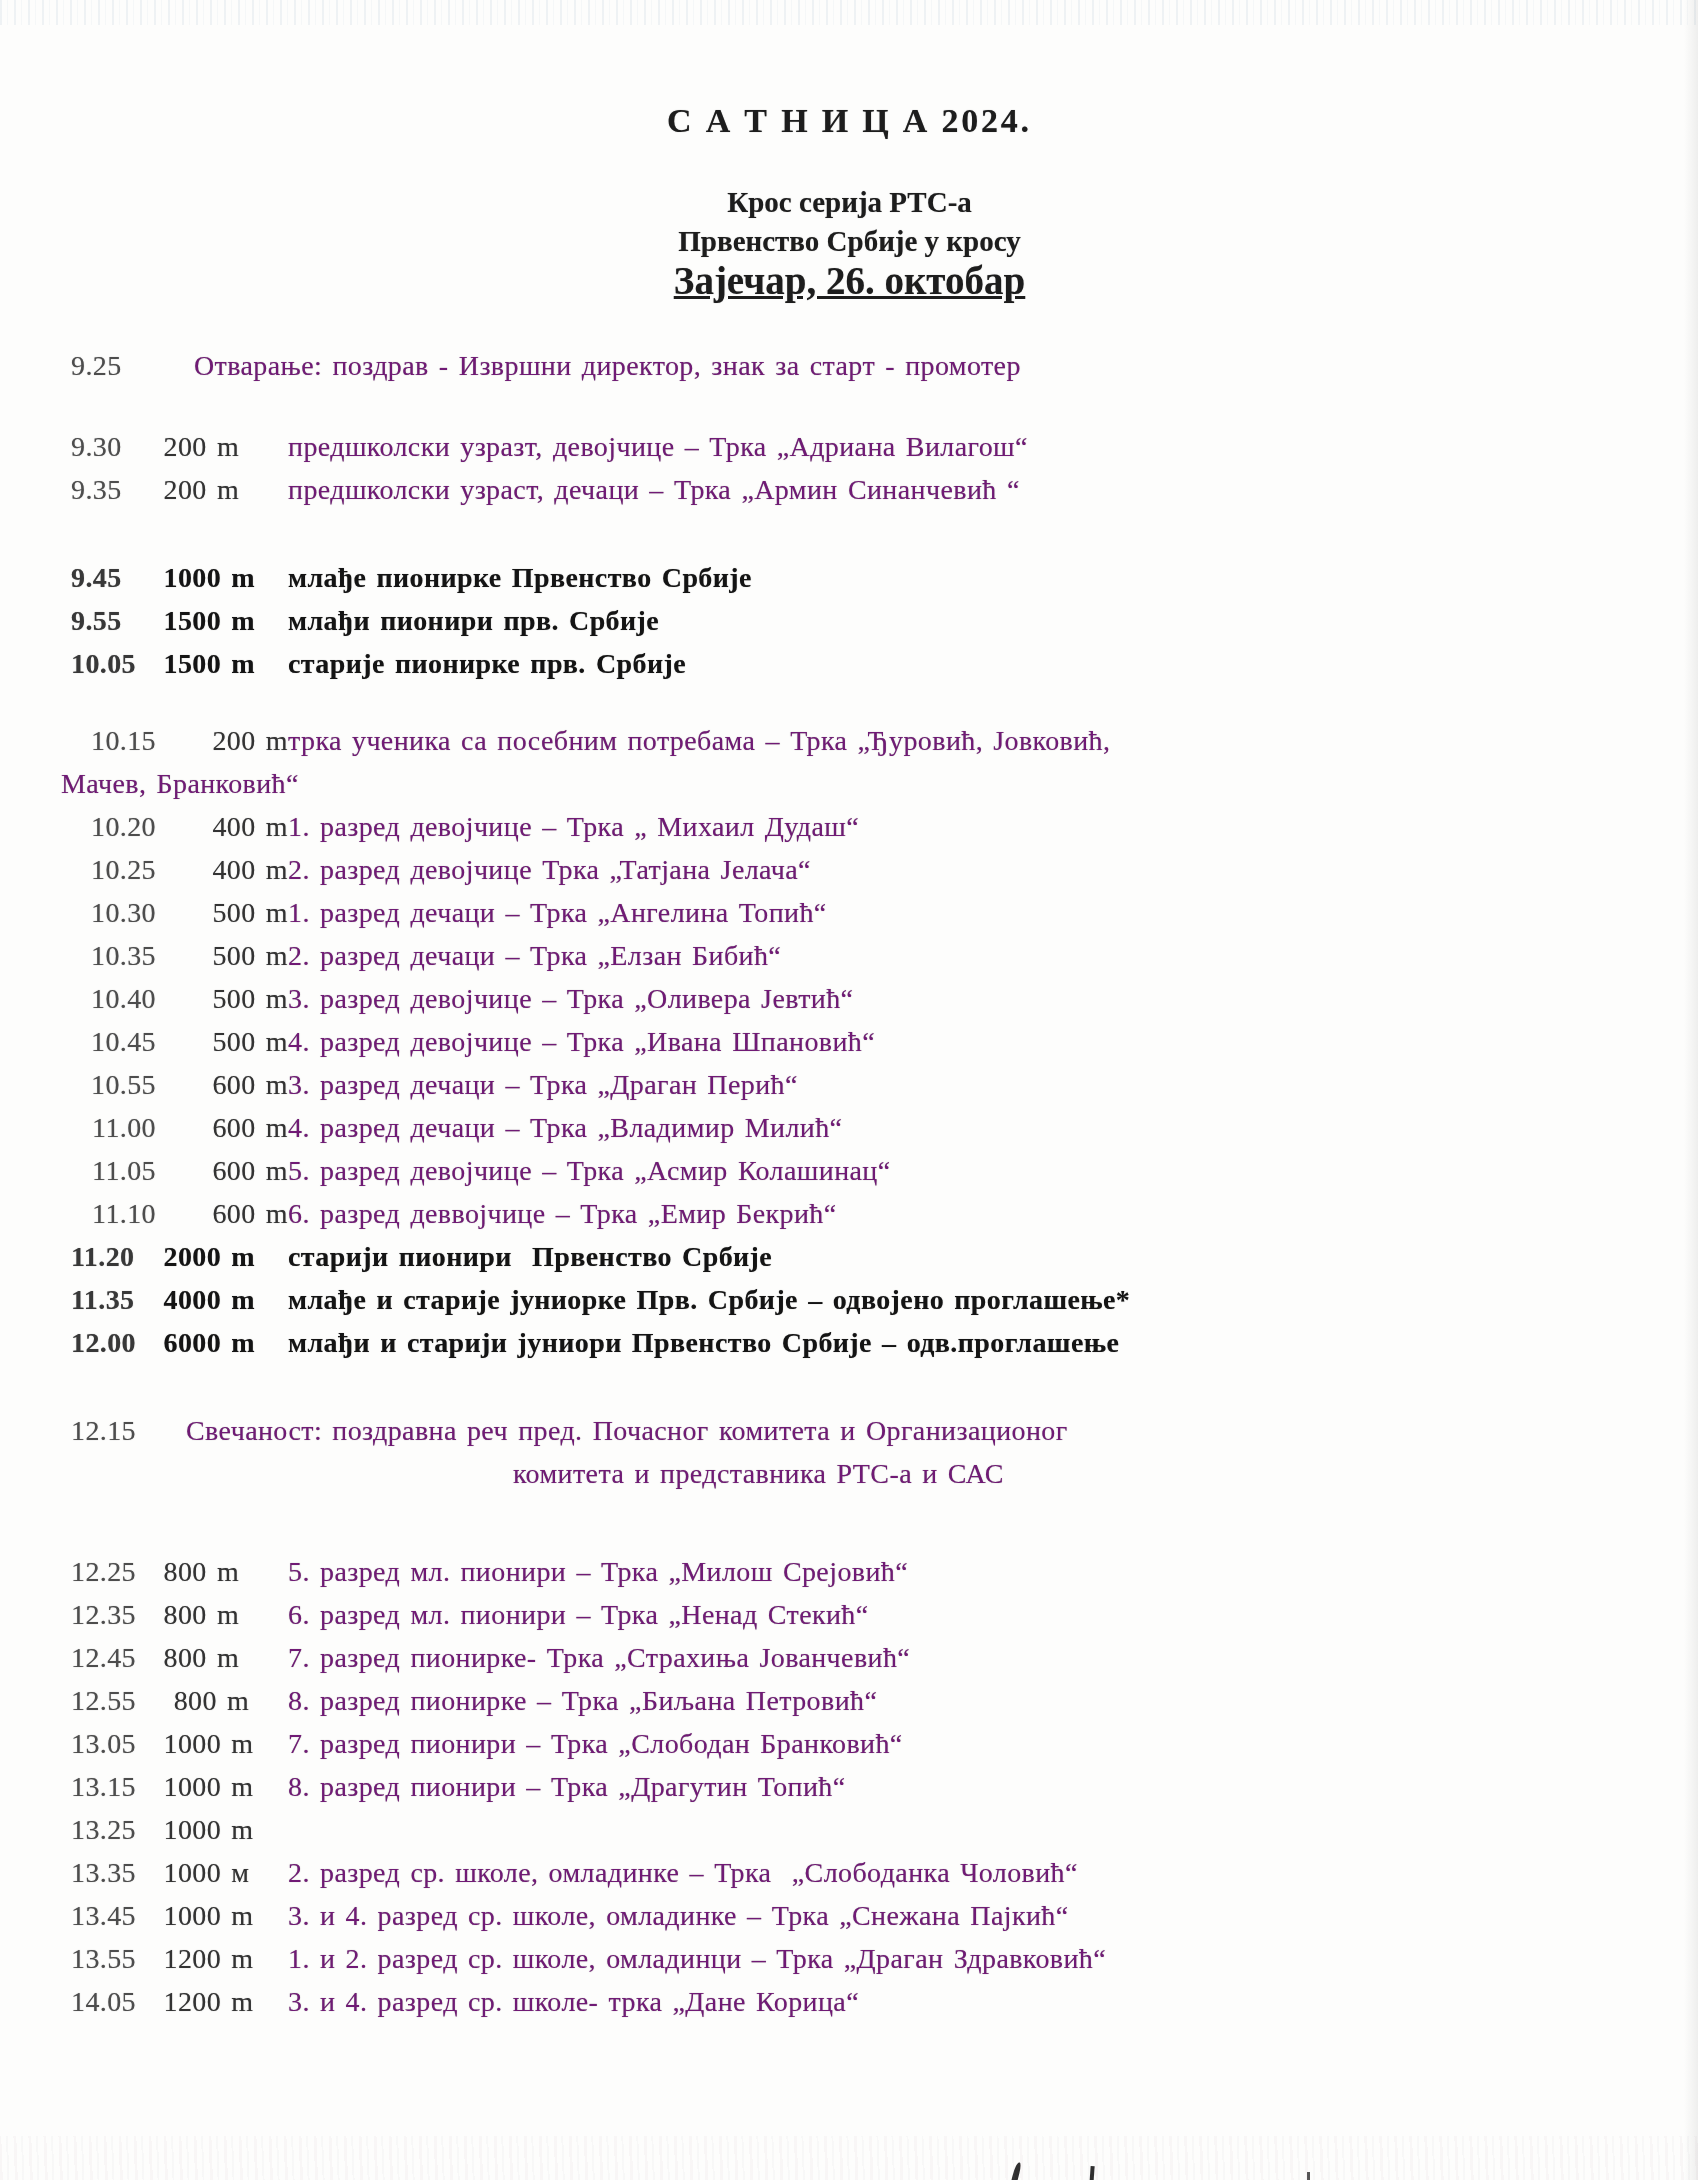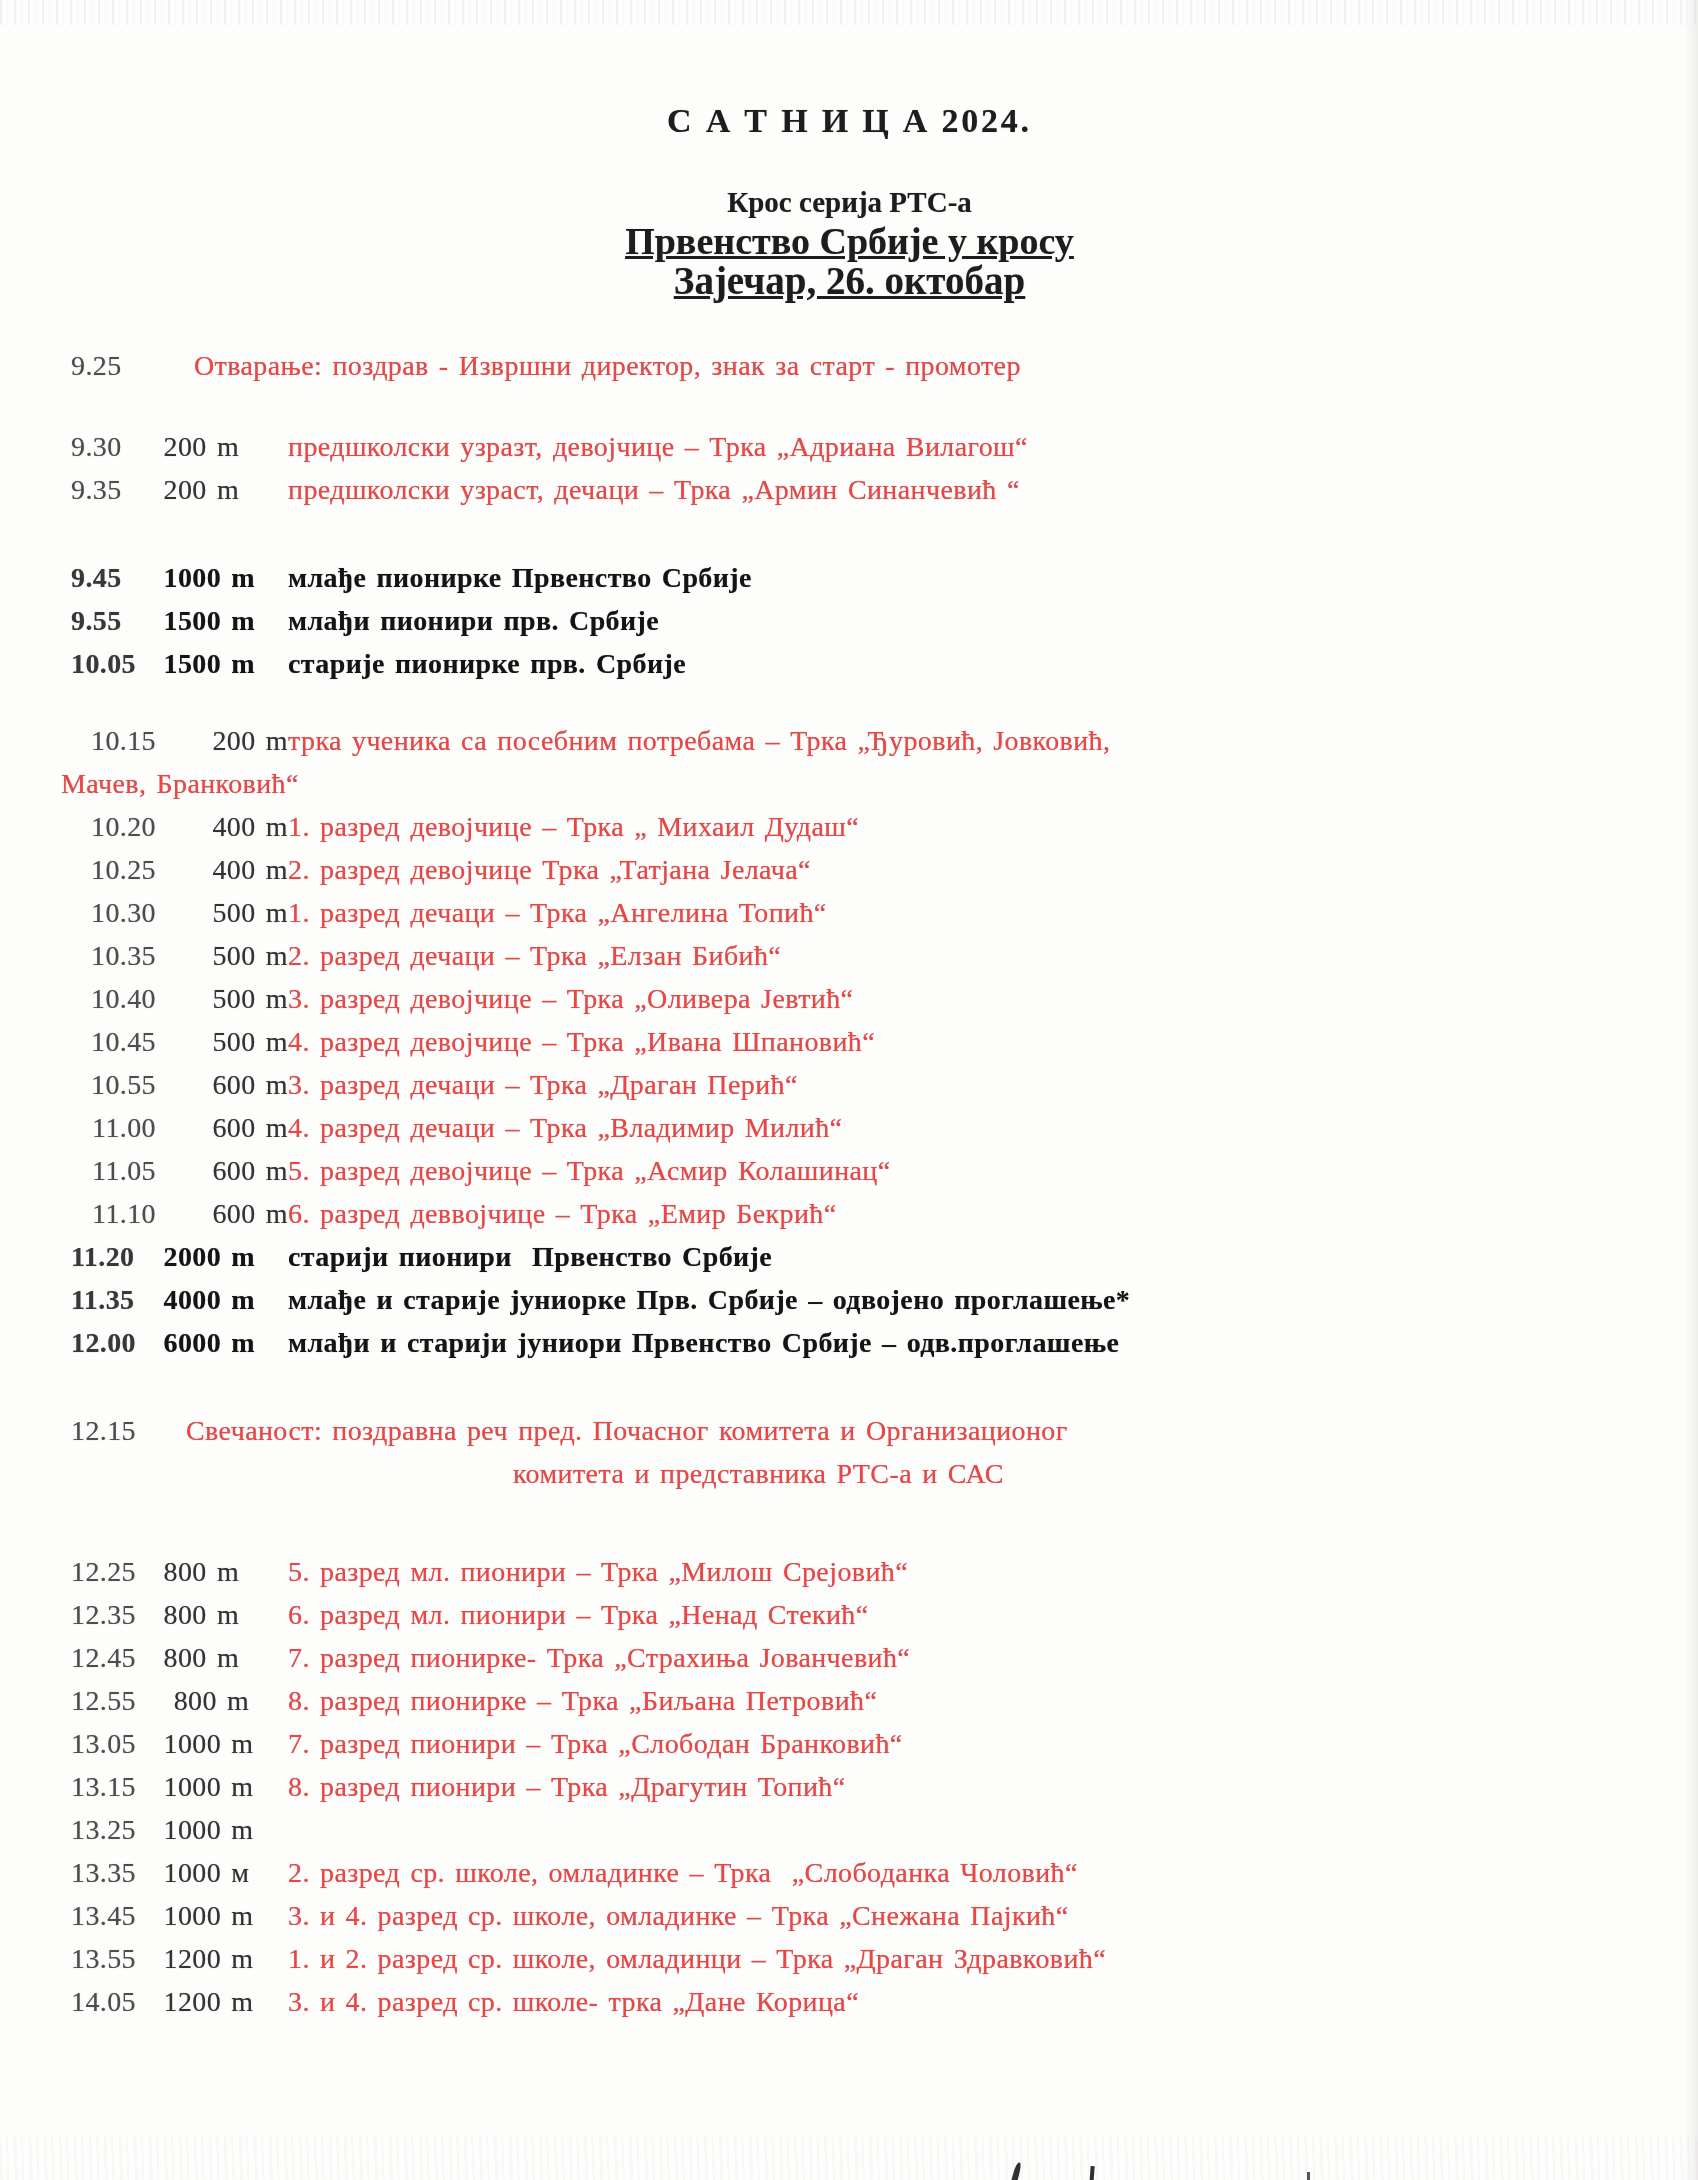--- a/index.html
+++ b/index.html
@@ -35,42 +35,42 @@
   .mark-2{left:1090px;bottom:-3.8px;width:3.8px;height:19px;transform:rotate(4deg);}
   .mark-3{left:1307px;bottom:-1.9px;width:2.8px;height:11.3px;background:#555;}
 
   .header{padding-top:102px;text-align:center;}
   .title{
     font-size:34px;font-weight:bold;line-height:38px;letter-spacing:2.8px;
     color:#1d1d1d;text-shadow:0 0 0.9px rgba(60,60,60,.55);
   }
   .sub{font-weight:bold;color:#1d1d1d;text-shadow:0 0 0.9px rgba(60,60,60,.5);}
   .sub-series{margin-top:43px;font-size:29px;line-height:38px;}
-  .sub-champ{font-size:38px;line-height:40px;text-decoration:underline;}
+  .sub-champ{font-size:29px;line-height:40px;}
   .sub-place{font-size:39px;line-height:40px;text-decoration:underline;}
 
   .schedule{letter-spacing:0.4px;word-spacing:2.8px;}
   .section{margin:0;}
   .section:nth-of-type(1){margin-top:43px;}
   .section:nth-of-type(2){margin-top:38px;}
   .section:nth-of-type(3){margin-top:45px;}
   .section:nth-of-type(4){margin-top:34px;text-align:right;}
   .section:nth-of-type(5){}
   .section:nth-of-type(6){margin-top:45px;}
   .section:nth-of-type(7){margin-top:55px;}
 
   .row{
     display:flex;align-items:baseline;
     height:43px;padding-left:71px;
     font-size:28px;line-height:43px;
     text-shadow:0 0 0.9px rgba(70,70,70,.55);
   }
   .t{flex:none;width:85px;color:#4d4d4d;white-space:pre;}
   .d{flex:none;width:132px;padding-left:7.5px;box-sizing:border-box;color:#333;white-space:pre;}
-  .c{white-space:pre;color:#ef4444;}
+  .c{white-space:pre;color:#701a75;}
   .row.b{font-weight:bold;}
   .row.b .c,.row.b .d{color:#141414;}
   .row.b .t{color:#383838;}
   .row.opening .c{margin-left:38px;}
   .row.ceremony .c{margin-left:30px;text-align:center;}
   .row.continuation{padding-left:61px;}
   .row.ceremony2{padding-left:513px;}
 </style>
 </head>
 <body>

